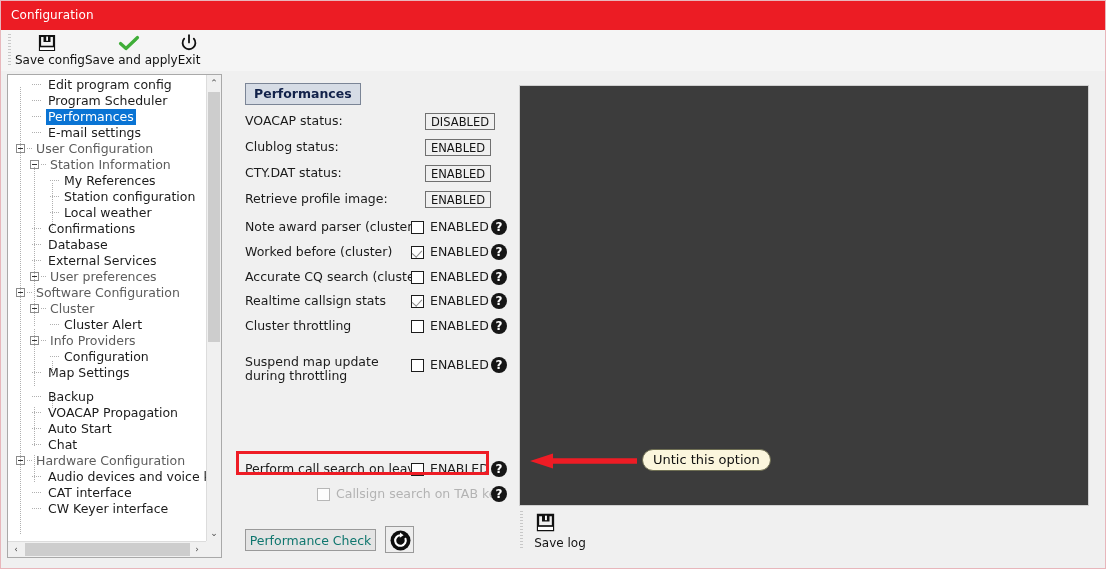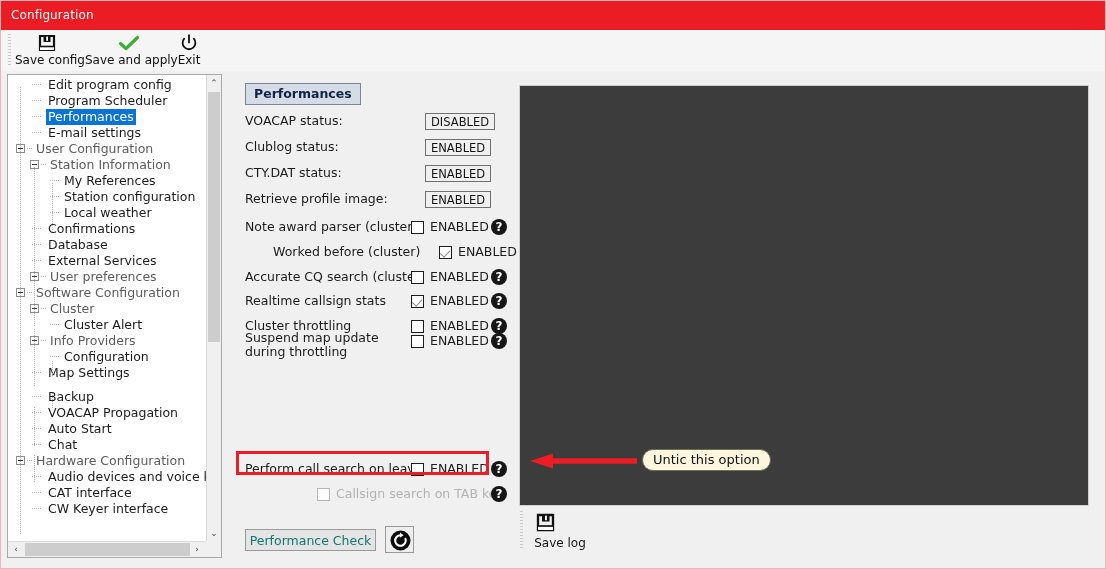--- a/index.html
+++ b/index.html
@@ -530,21 +530,21 @@
             <span class="valbox">ENABLED</span>
           </div>
         </div>
       <div id="checkbox-rows">
           <div class="row" style="top: 138px;">
             <span class="rlabel">Note award parser (cluster)</span>
             <span class="cb"></span>
             <span class="cbtext">ENABLED</span>
             <span class="help">?</span>
           </div>
-          <div class="row" style="top: 163px; margin-left: 28px;">
+          <div class="row" style="top: 163px;">
             <span class="rlabel">Worked before (cluster)</span>
             <span class="cb checked"></span>
             <span class="cbtext">ENABLED</span>
             <span class="help">?</span>
           </div>
           <div class="row" style="top: 188px;">
             <span class="rlabel">Accurate CQ search (cluster)</span>
             <span class="cb"></span>
             <span class="cbtext">ENABLED</span>
             <span class="help">?</span>
@@ -554,21 +554,21 @@
             <span class="cb checked"></span>
             <span class="cbtext">ENABLED</span>
             <span class="help">?</span>
           </div>
           <div class="row" style="top: 237px;">
             <span class="rlabel">Cluster throttling</span>
             <span class="cb"></span>
             <span class="cbtext">ENABLED</span>
             <span class="help">?</span>
           </div>
-          <div class="row" style="top: 252px;">
+          <div class="row" style="top: 276px;">
             <span class="rlabel two-line">
               <div>Suspend map update</div>
               <div>during throttling</div>
             </span>
             <span class="cb"></span>
             <span class="cbtext">ENABLED</span>
             <span class="help">?</span>
           </div>
           <div class="row" style="top: 380px;">
             <span class="rlabel">Perform call search on leave</span>

